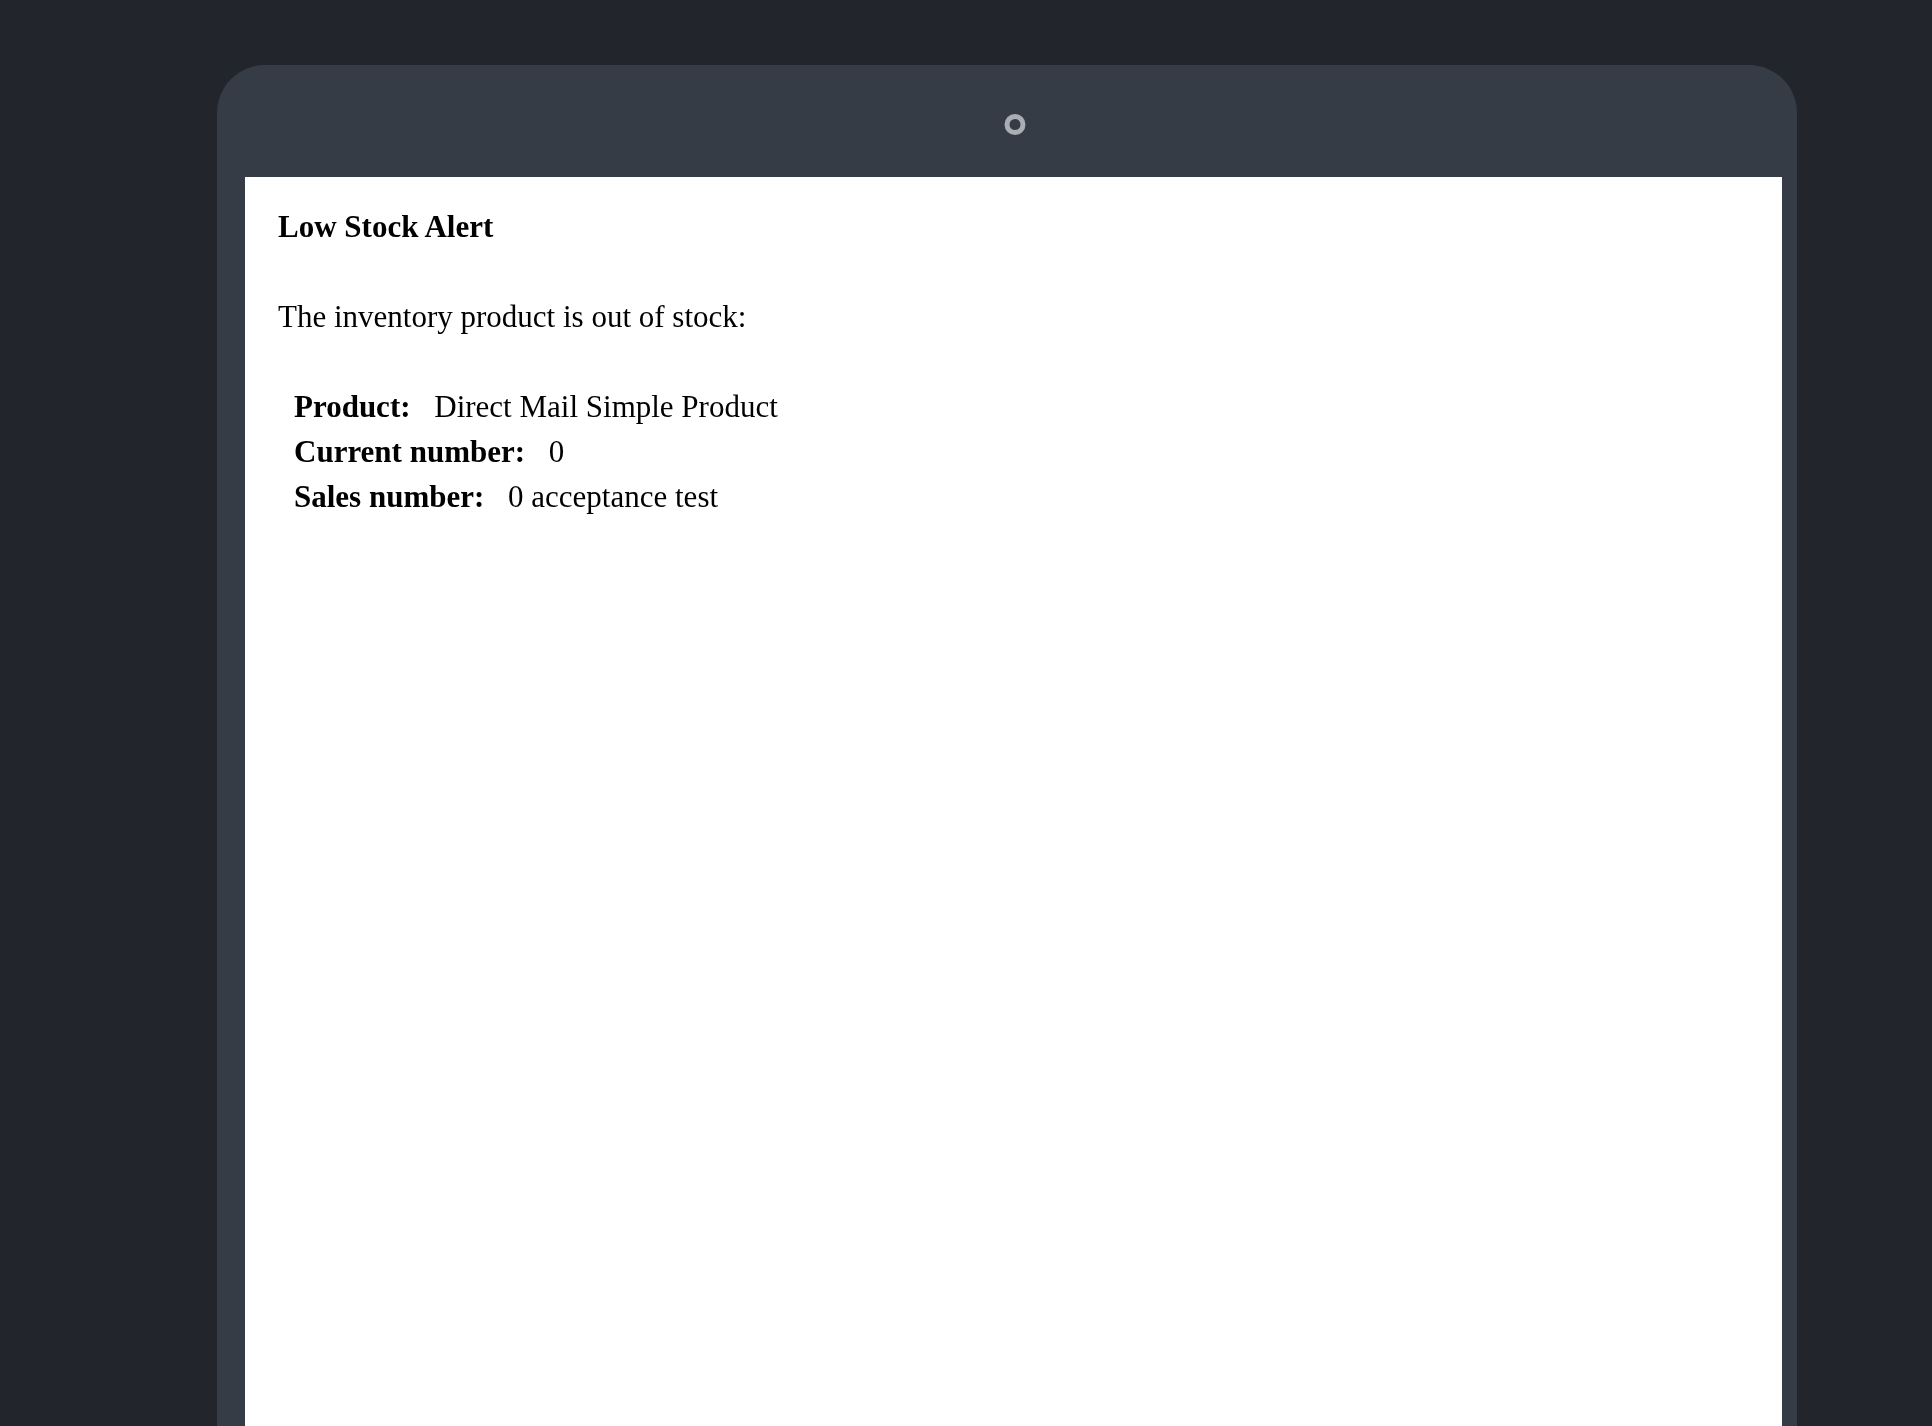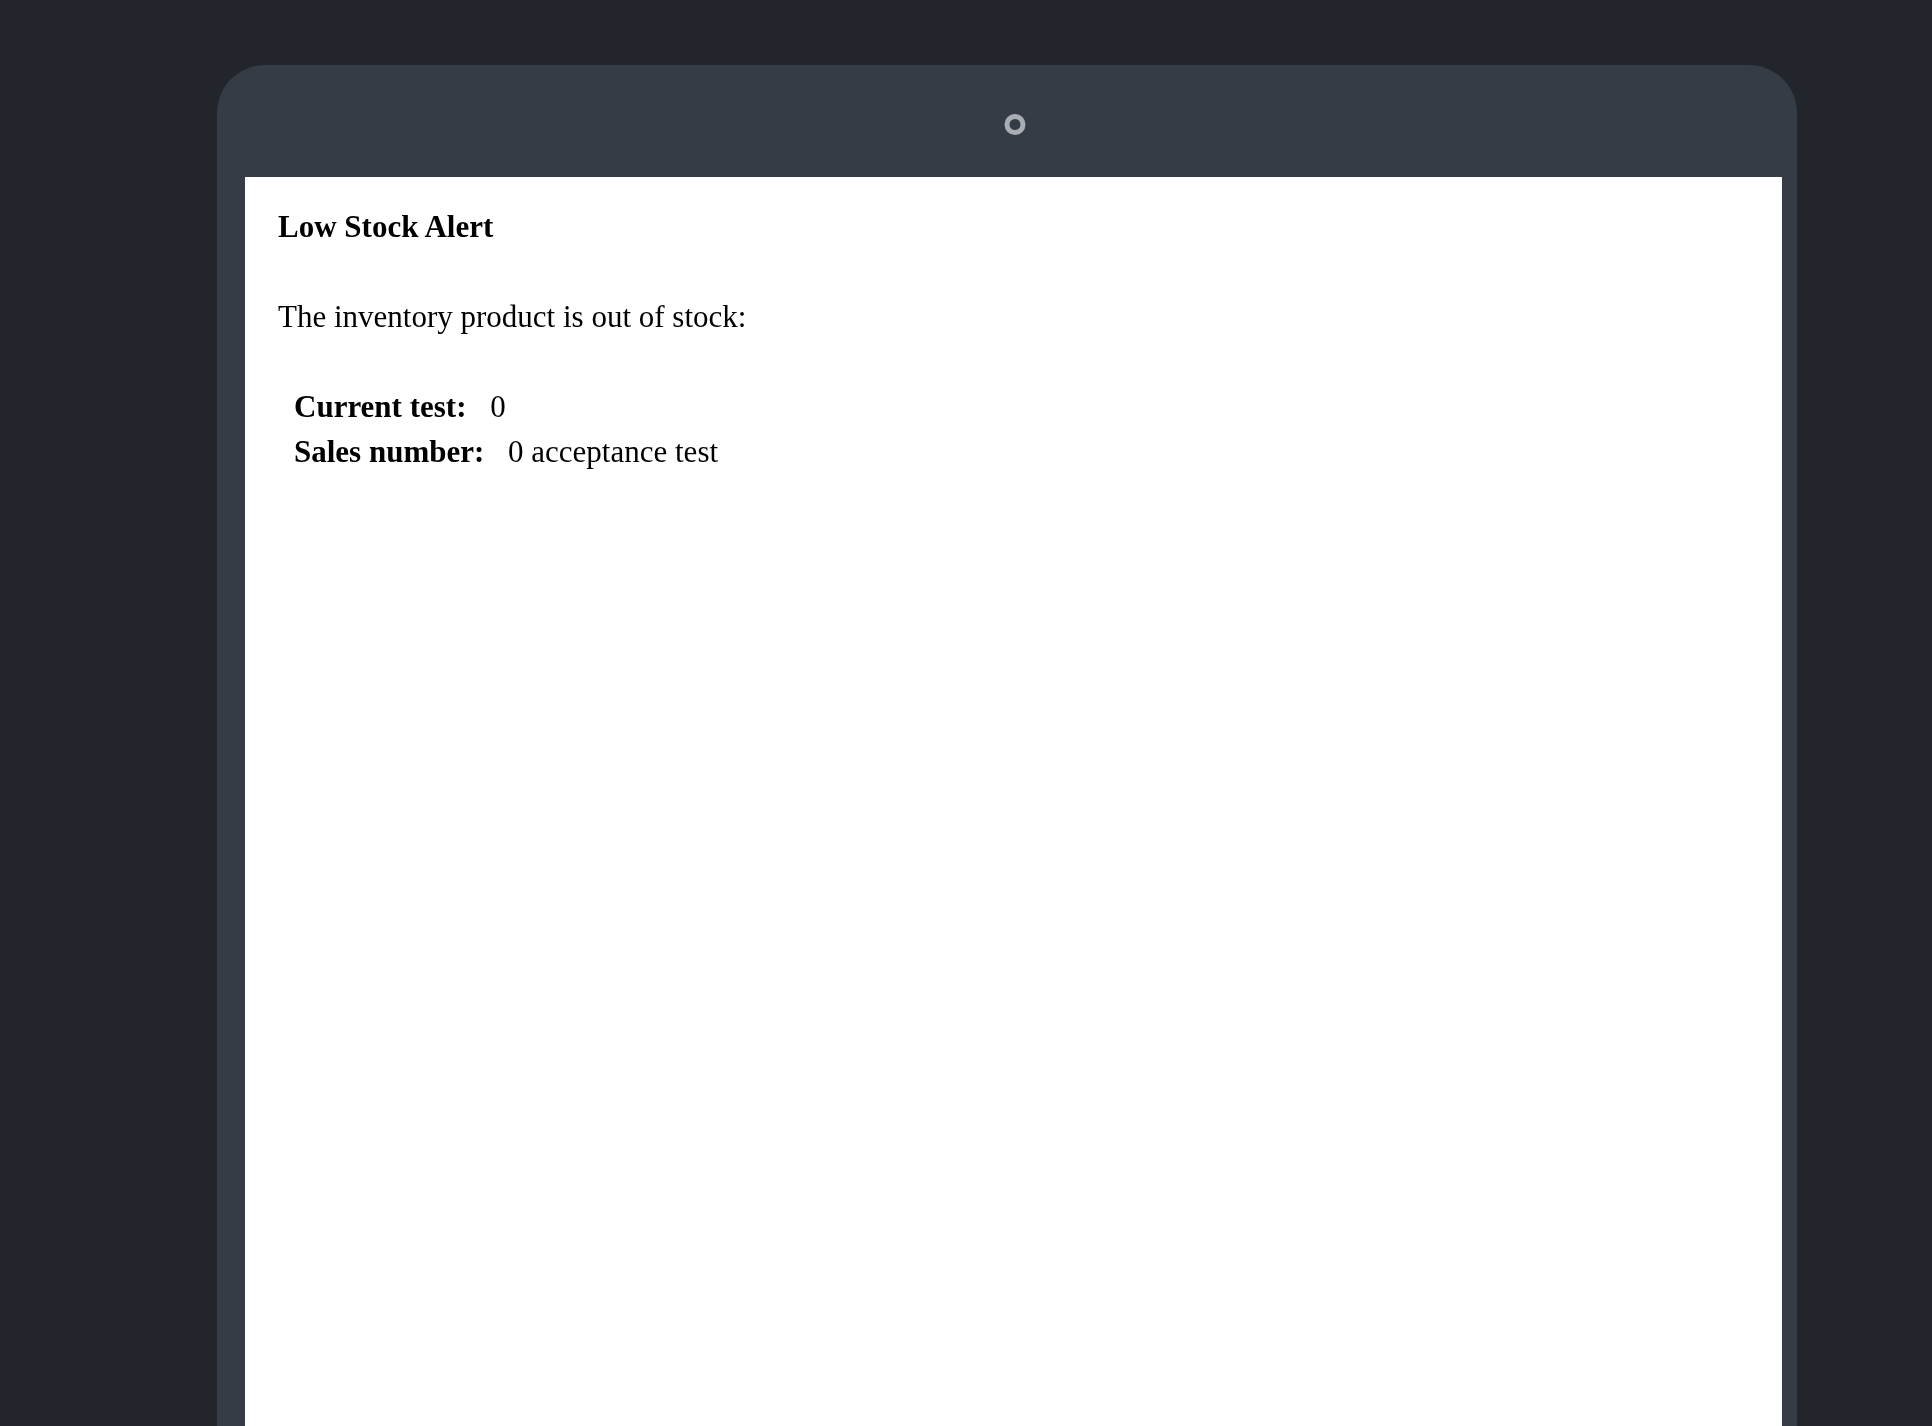--- a/index.html
+++ b/index.html
@@ -77,21 +77,25 @@
         <div class="line bold">Low Stock Alert</div>
 
         <div class="spacer"></div>
 
         <div class="line">The inventory product is out of stock:</div>
 
         <div class="spacer"></div>
 
         <div>
           <div class="line">
-            <span class="bold">Current test:</span>
+            <span class="bold">Product:</span>
+            <span>Direct Mail Simple Product</span>
+          </div>
+          <div class="line">
+            <span class="bold">Current number:</span>
             <span>0</span>
           </div>
           <div class="line">
             <span class="bold">Sales number:</span>
             <span>0 acceptance test</span>
           </div>
         </div>
 
         <div class="spacer"></div>
 

